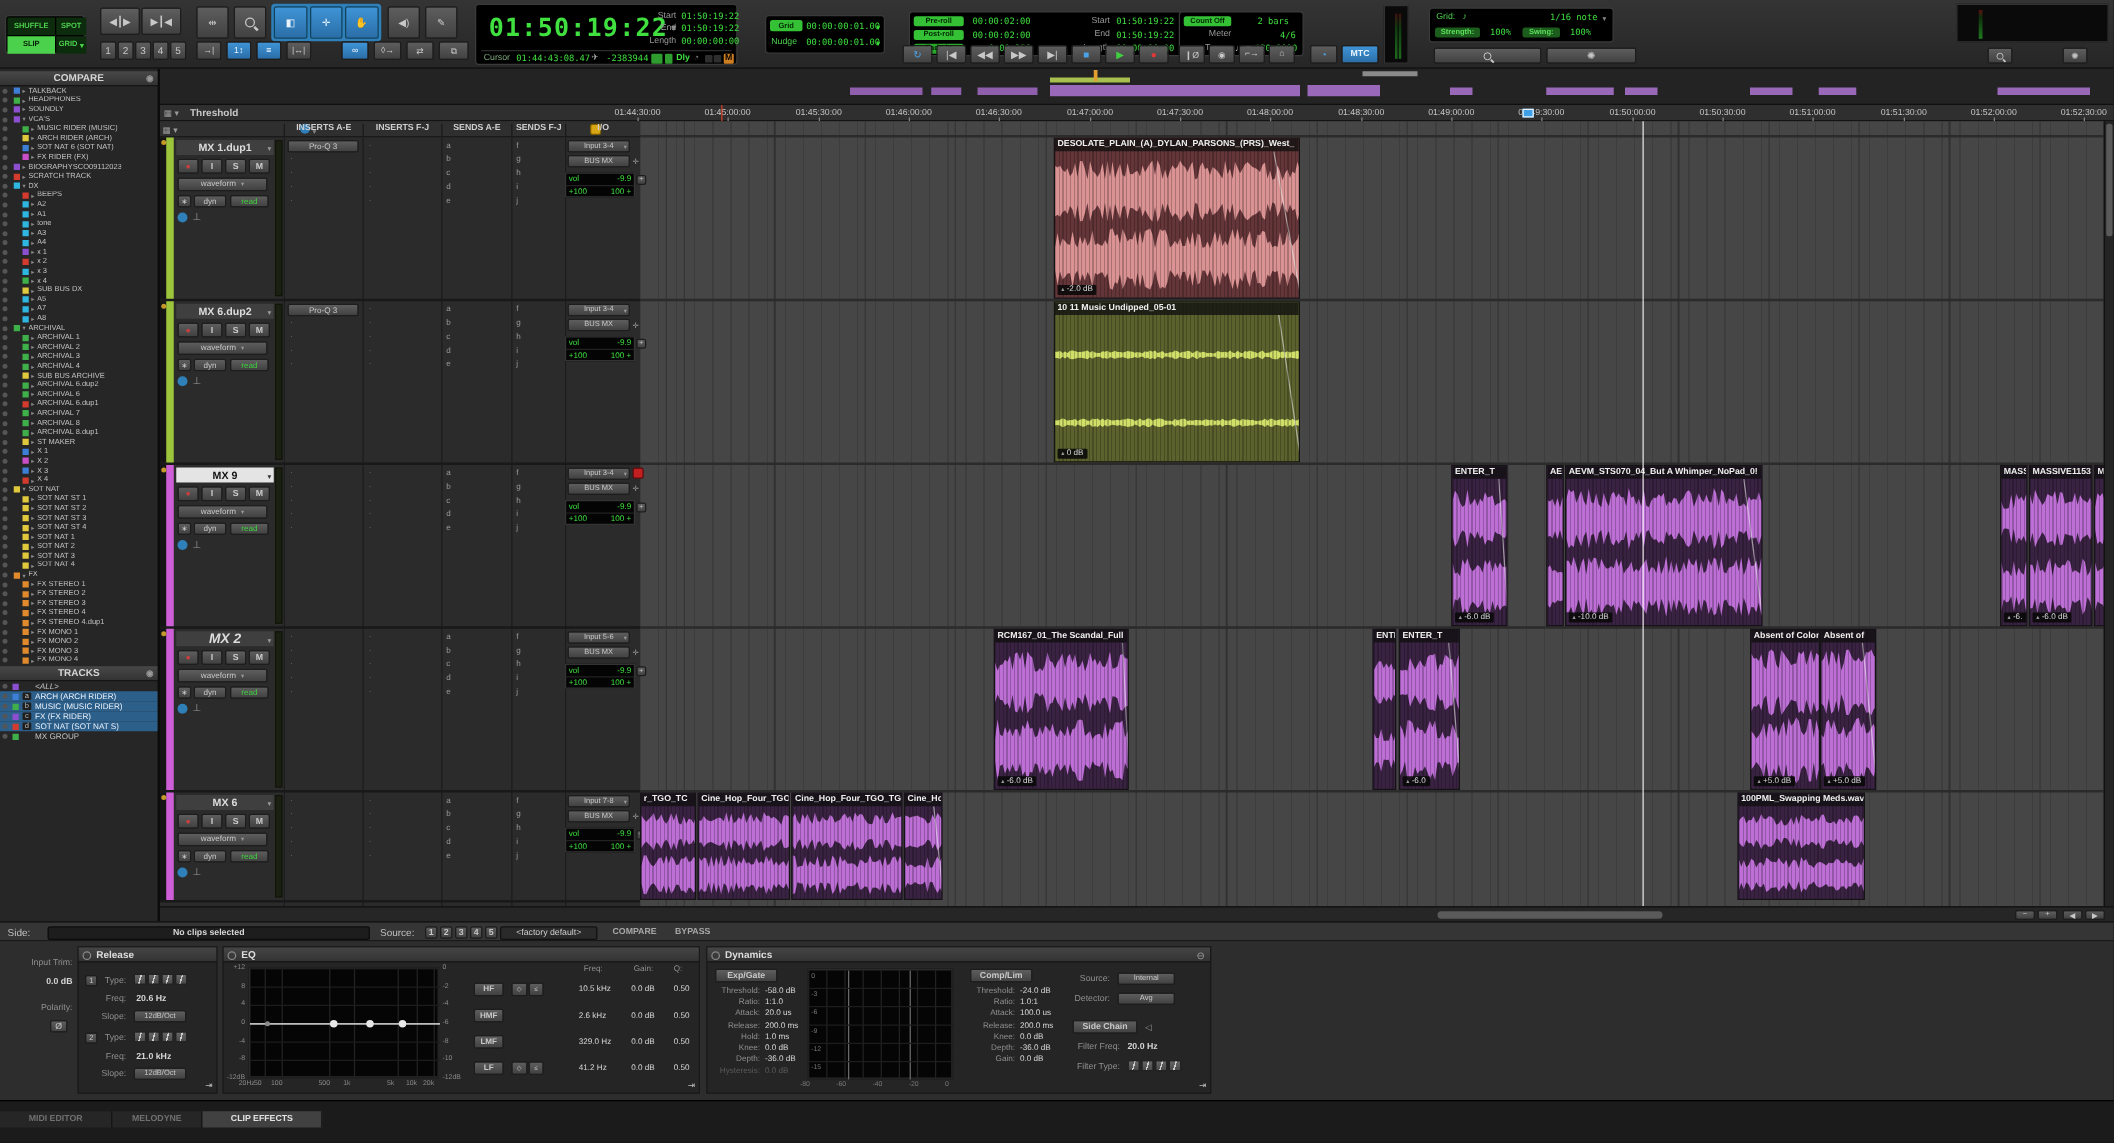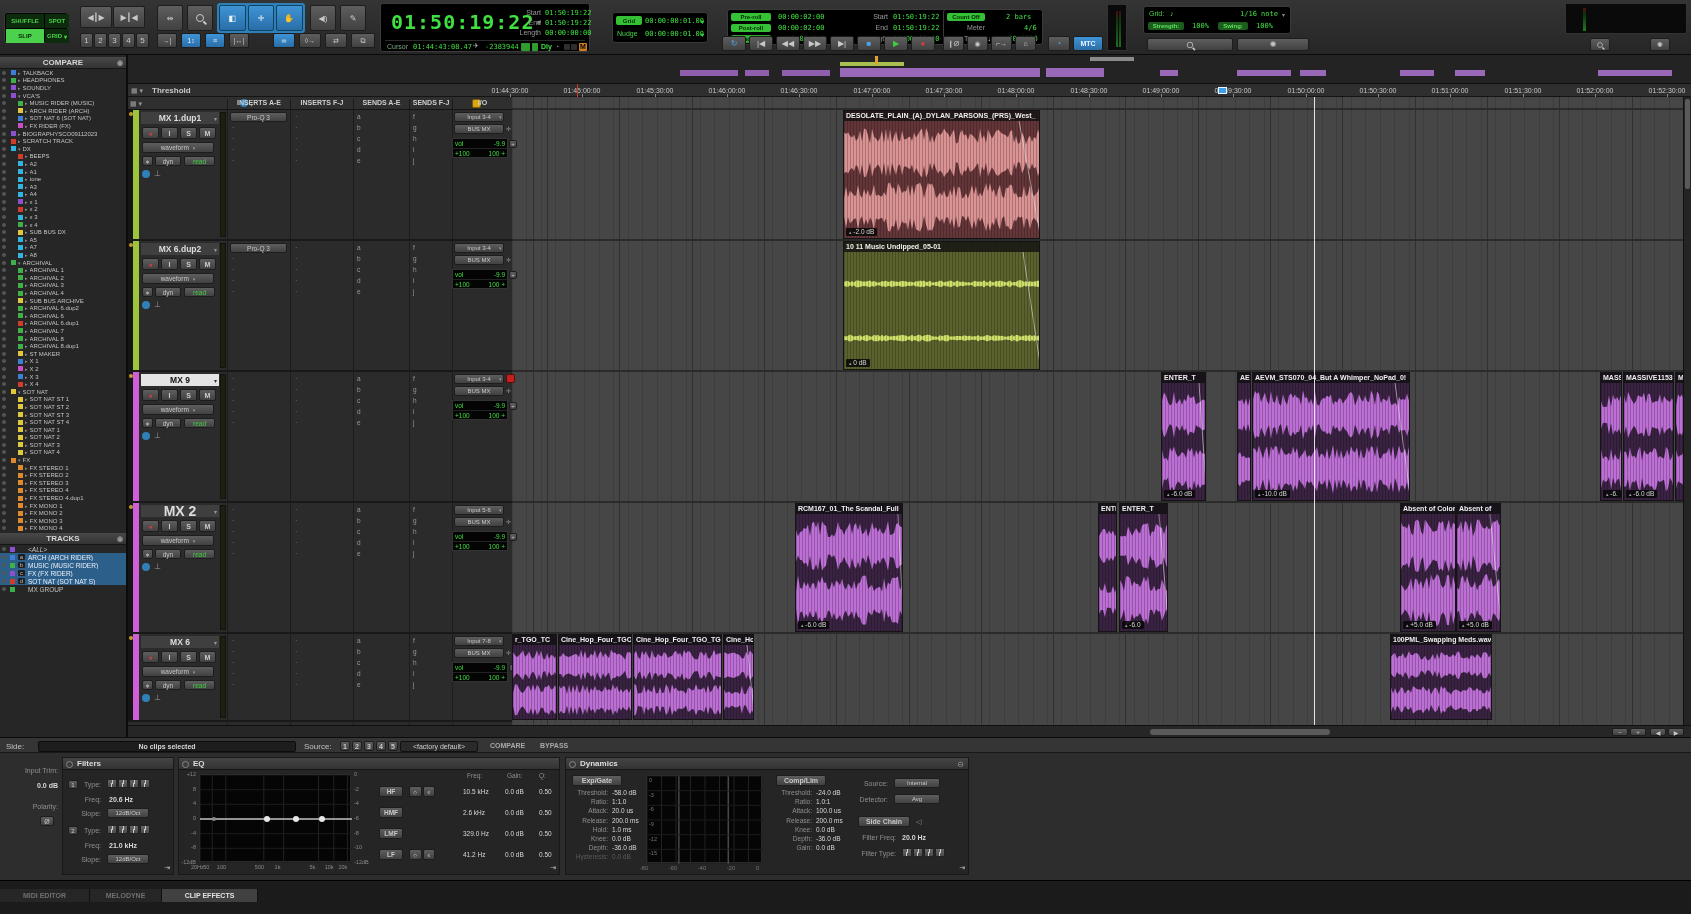--- a/index.html
+++ b/index.html
@@ -852,21 +852,21 @@
           <div style="position: absolute; left: 0px; top: 9px; right: 0px; height: 1px; background: rgb(34, 34, 34);"></div>
           <div style="position: absolute; left: 2px; top: 11px; color: rgb(63, 224, 63); font-size: 6.5px;">+100</div>
           <div style="position: absolute; right: 2px; top: 11px; color: rgb(63, 224, 63); font-size: 6.5px;">100 +</div>
         </div>
         <div class="btn" style="position: absolute; left: 381px; top: 30px; width: 8px; height: 8px; font-size: 6px;">+</div>
       </div>
       <div style="position: absolute; left: 0px; top: 393px; width: 384px; height: 131px; border-bottom: 2px solid rgb(25, 25, 25);">
         <div style="position: absolute; left: 0px; top: 0px; width: 5px; height: 100%; background: rgb(21, 21, 21);"></div>
         <div style="position: absolute; left: 5px; top: 0px; width: 6px; height: 100%; background: rgb(207, 95, 216);"></div>
         <div style="position: absolute; left: 1px; top: 2px; width: 4px; height: 4px; border-radius: 50%; background: rgb(197, 154, 42);"></div>
-        <div style="position: absolute; left: 13px; top: 2px; width: 78px; height: 12px; display: flex; align-items: center; justify-content: center; font-size: 14px; font-weight: bold; background: rgb(63, 63, 63); color: rgb(221, 221, 221);">MX 2</div>
+        <div style="position: absolute; left: 13px; top: 2px; width: 78px; height: 12px; display: flex; align-items: center; justify-content: center; font-size: 11px; font-weight: bold; background: rgb(63, 63, 63); color: rgb(221, 221, 221); font-style: italic;">MX 2</div>
         <div style="position: absolute; left: 86px; top: 5px; font-size: 6px; color: rgb(153, 153, 153);">▾</div>
         <div class="btn" style="position: absolute; left: 14px; top: 17px; width: 17px; height: 12px; font-size: 7px; font-weight: bold; color: rgb(194, 64, 64);">●</div>
         <div class="btn" style="position: absolute; left: 33px; top: 17px; width: 17px; height: 12px; font-size: 7px; font-weight: bold; color: rgb(204, 204, 204);">I</div>
         <div class="btn" style="position: absolute; left: 52px; top: 17px; width: 17px; height: 12px; font-size: 7px; font-weight: bold; color: rgb(204, 204, 204);">S</div>
         <div class="btn" style="position: absolute; left: 71px; top: 17px; width: 17px; height: 12px; font-size: 7px; font-weight: bold; color: rgb(204, 204, 204);">M</div>
         <div class="btn" style="position: absolute; left: 14px; top: 32px; width: 72px; height: 11px; font-size: 6.5px;">
           <div style="margin-right: 4px;">waveform</div>
           <div style="font-size: 5px; color: rgb(153, 153, 153);">▾</div>
         </div>
         <div class="btn" style="position: absolute; left: 14px; top: 46px; width: 11px; height: 10px; font-size: 6px;">∗</div>
@@ -1168,21 +1168,21 @@
   <div id="fxpanel">
 
     <div class="abs" style="left:4px;top:6px;width:54px;height:114px">
       <div class="flabel" style="margin-top:8px">Input Trim:</div>
       <div class="fval" style="text-align:right;margin-top:8px;font-weight:bold">0.0 dB</div>
       <div class="flabel" style="margin-top:14px">Polarity:</div>
       <div class="btn" style="width:14px;height:10px;margin:6px 0 0 36px;font-size:7px">Ø</div>
     </div>
 
     <div class="section" style="left:62px;top:4px;width:112px;height:118px">
-      <div class="sechead"><span class="pwr"></span><span>Filters</span></div>
+      <div class="sechead"><span class="pwr"></span><span>Release</span></div>
       <div class="abs btn" style="left:5px;top:22px;width:10px;height:9px;font-size:6px">1</div>
       <div class="abs flabel" style="left:16px;top:23px;width:22px">Type:</div>
       <div class="abs" id="f1types" style="left:44px;top:21px;display:flex;gap:1px">
           <div class="mini" style="width: 10px; height: 9px;"></div>
           <div class="mini" style="width: 10px; height: 9px;"></div>
           <div class="mini" style="width: 10px; height: 9px;"></div>
           <div class="mini" style="width: 10px; height: 9px;"></div>
         </div>
       <div class="abs flabel" style="left:16px;top:38px;width:22px">Freq:</div>
       <div class="abs fval" style="left:46px;top:38px;font-weight:bold">20.6 Hz</div>

